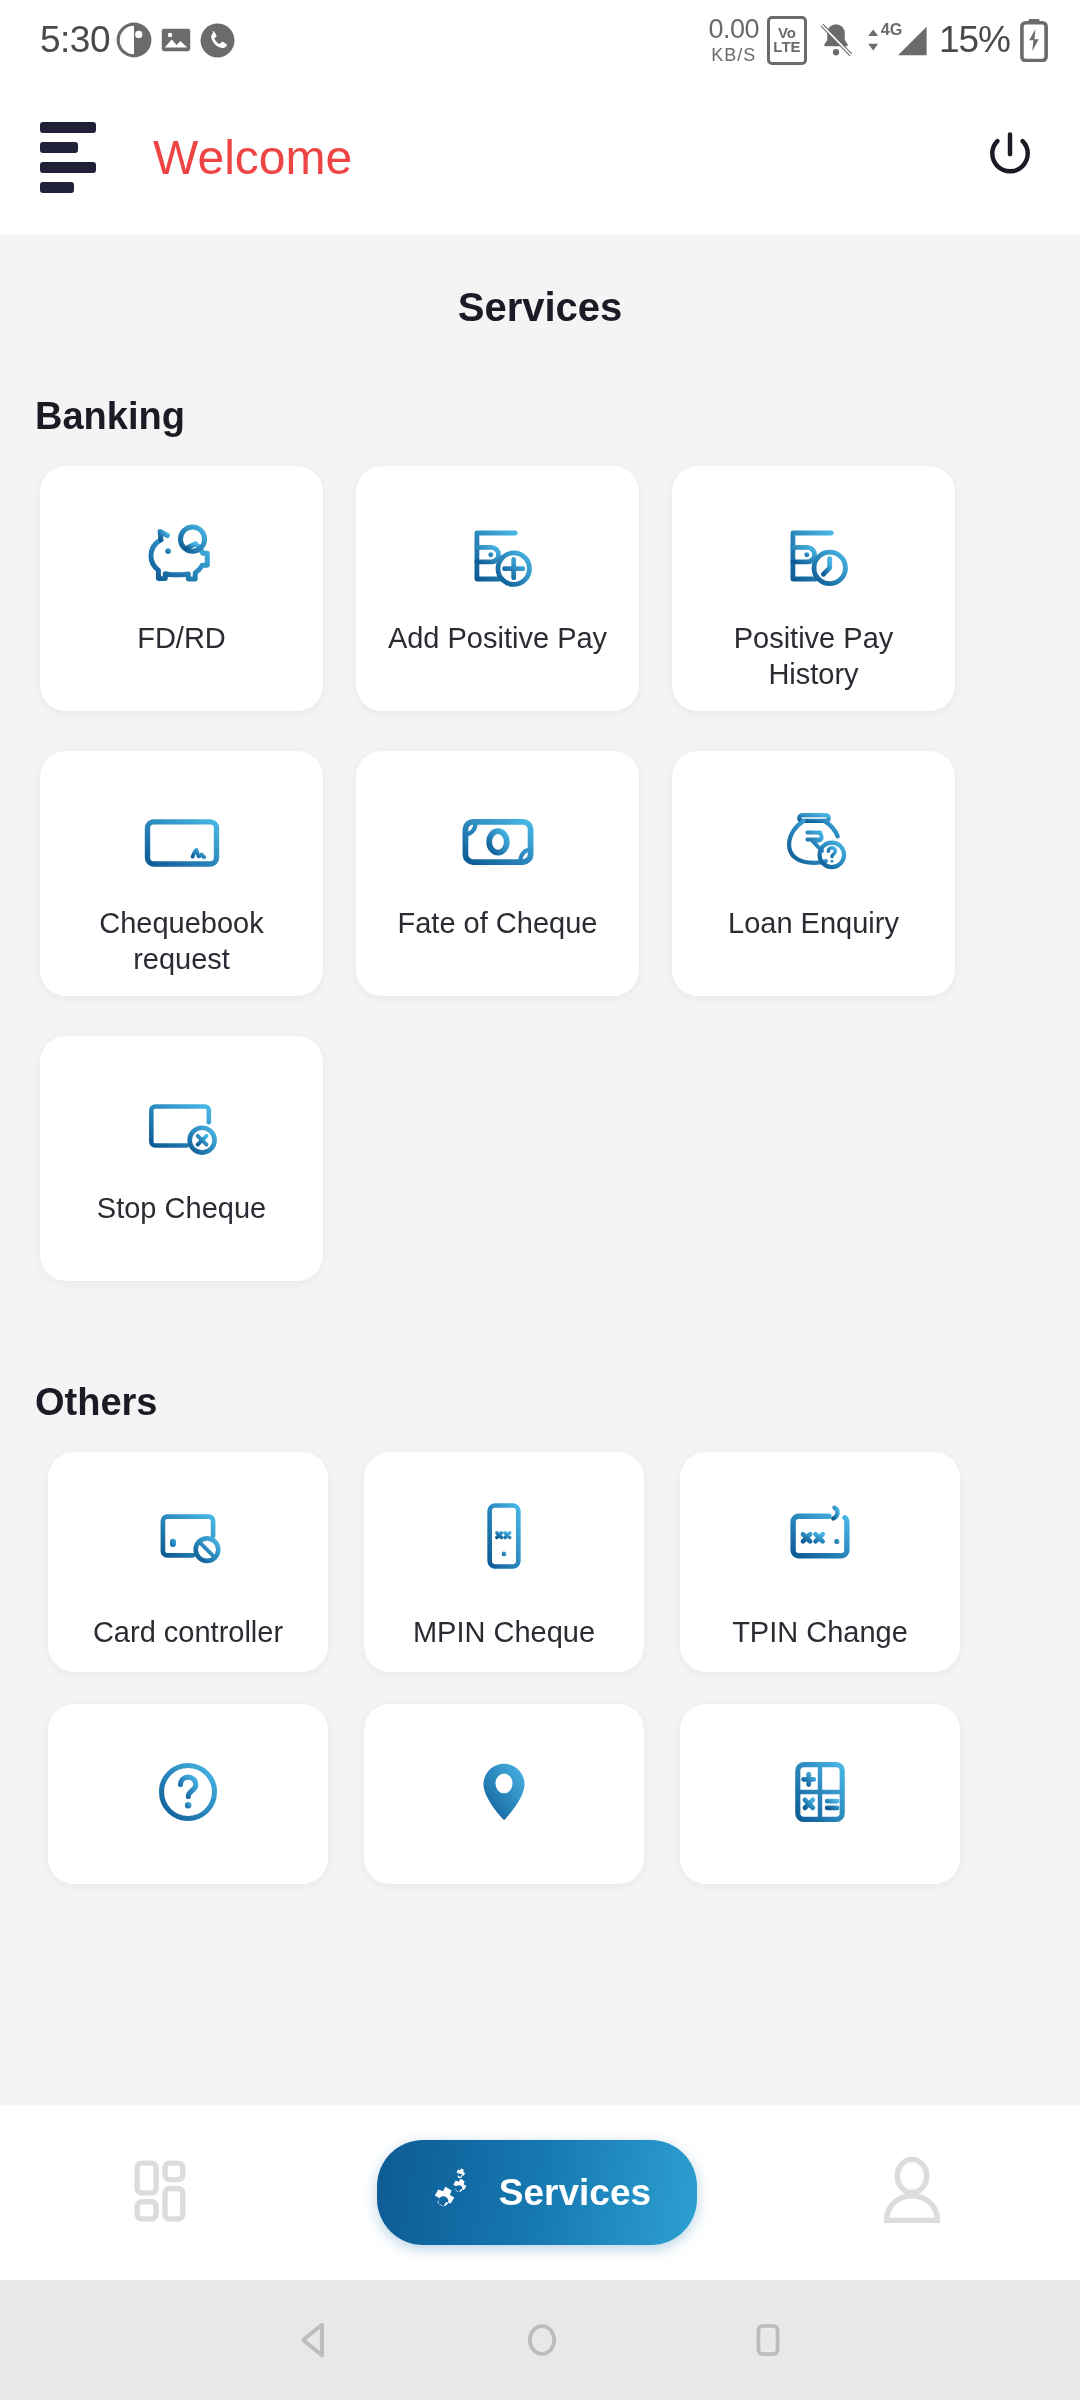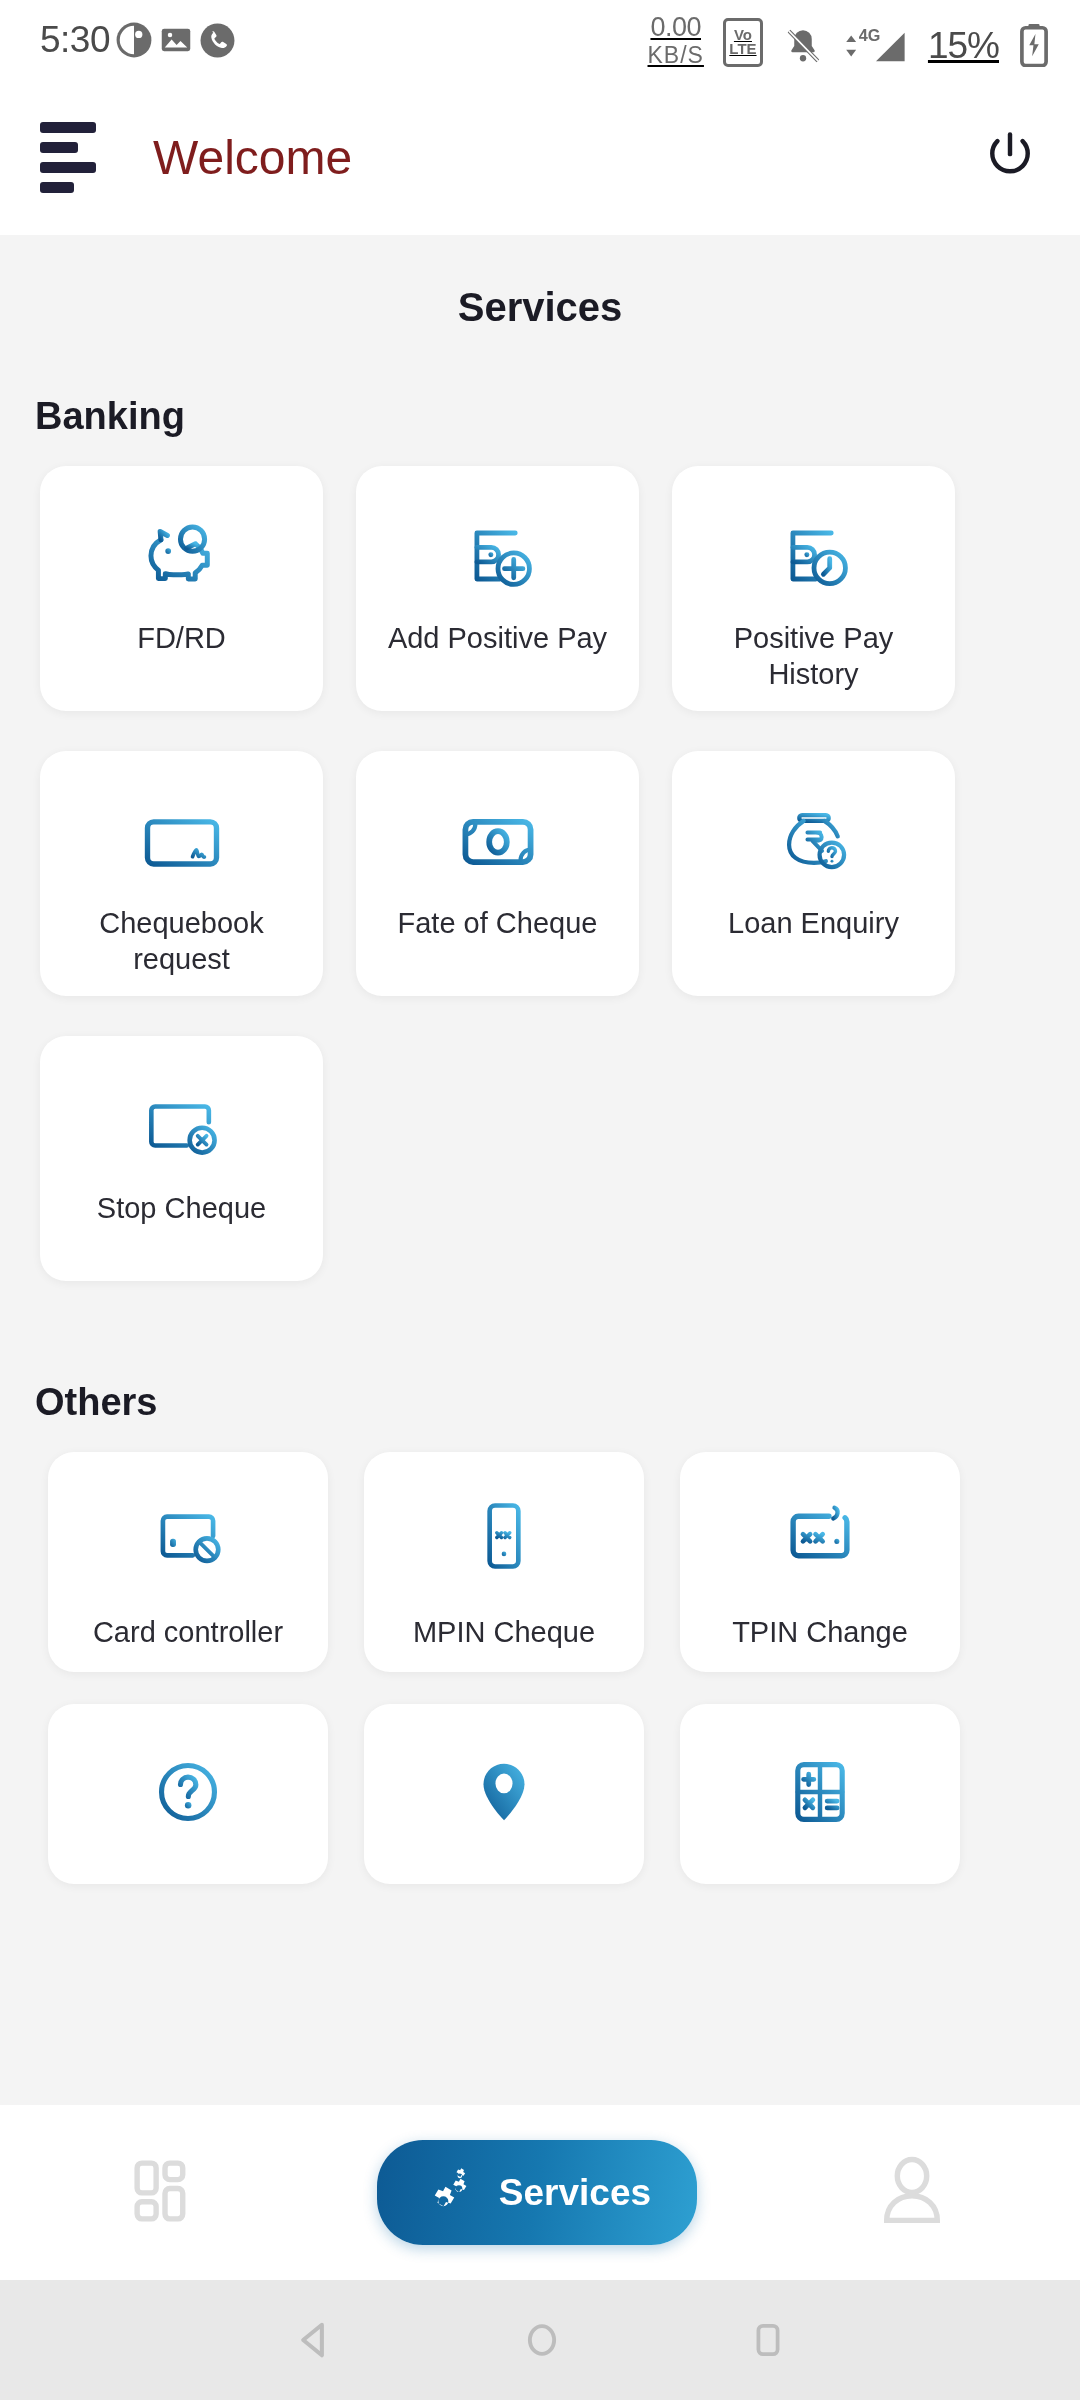--- a/index.html
+++ b/index.html
@@ -11,44 +11,44 @@
   }
   .phone { position:relative; width:1080px; height:2400px; display:flex; flex-direction:column; background:#f4f4f4; }
 
   
   .statusbar {
     height:80px; background:#ffffff; display:flex; align-items:center;
     padding:0 30px 0 40px; flex:0 0 80px;
   }
   .sb-left { display:flex; align-items:center; gap:5px; }
   .sb-time { font-size:37px; color:#4a4a4a; letter-spacing:-0.5px; font-weight:400; }
-  .sb-right { margin-left:auto; display:flex; align-items:flex-end; gap:19px;text-decoration:underline; }
+  .sb-right { margin-left:auto; display:flex; align-items:center; gap:8px; }
   .sb-icon { display:flex; align-items:center; justify-content:center; }
   .kbs { display:flex; flex-direction:column; align-items:center; line-height:1; color:#6b6b6b; }
   .kbs .num { font-size:27px; letter-spacing:-0.5px; }
-  .kbs .unit { font-size:23px; letter-spacing:1px; margin-top:3px; }
+  .kbs .unit { font-size:18px; letter-spacing:1px; margin-top:3px; }
   .volte {
     width:40px;height:49px;border:3px solid #6b6b6b;border-radius:5px;
     display:flex;flex-direction:column;align-items:center;justify-content:center;
     color:#6b6b6b;font-size:15px;font-weight:bold;line-height:0.95;
   }
   .pct { font-size:37px; color:#4a4a4a; letter-spacing:-1px; }
 
   
   .appbar {
     height:155px; background:#ffffff; display:flex; align-items:center;
     padding:0 42px 0 40px; flex:0 0 155px;
   }
   .hamburger { width:56px; display:flex; flex-direction:column; gap:9px; cursor:pointer; }
   .hamburger i { display:block; height:11px; border-radius:3px; background:#22213a; }
   .hamburger i:nth-child(1){ width:56px; }
   .hamburger i:nth-child(2){ width:38px; }
   .hamburger i:nth-child(3){ width:56px; }
   .hamburger i:nth-child(4){ width:34px; }
-  .appbar-title { font-size:48px; color:#7f1d1d; margin-left:57px; font-weight:400; }
+  .appbar-title { font-size:48px; color:#ef4444; margin-left:57px; font-weight:400; }
   .power { margin-left:auto; cursor:pointer; }
 
   
   .content { flex:1 1 auto; background:#f4f4f4; position:relative; overflow:hidden; }
   .page-title { text-align:center; font-size:40px; font-weight:bold; color:#1b1b25; padding:50px 0 0; }
   .section-title { font-size:38px; font-weight:bold; color:#1b1b25; margin:65px 0 0 35px; }
   .section-title.others { margin-top:100px; margin-left:35px; }
 
   .grid { display:flex; flex-wrap:wrap; margin-top:28px; }
   .grid.banking { padding:0 40px; gap:40px 33px; }

